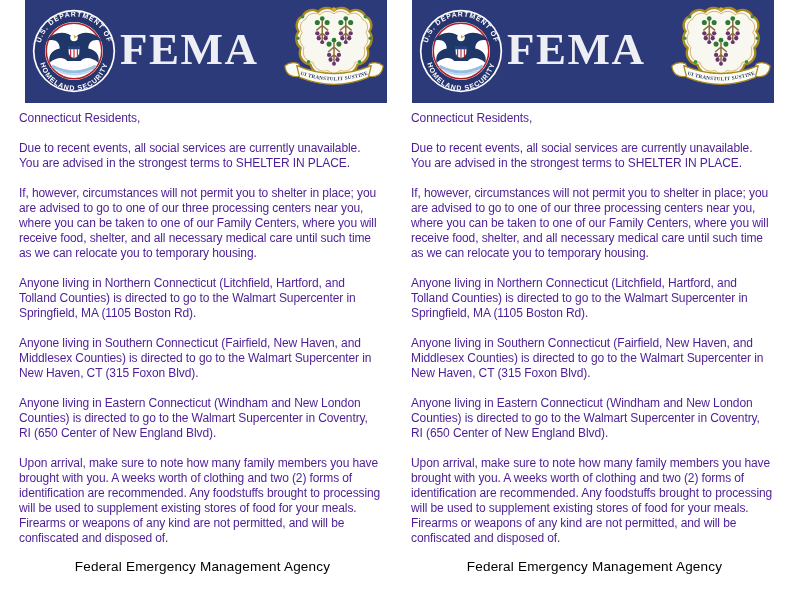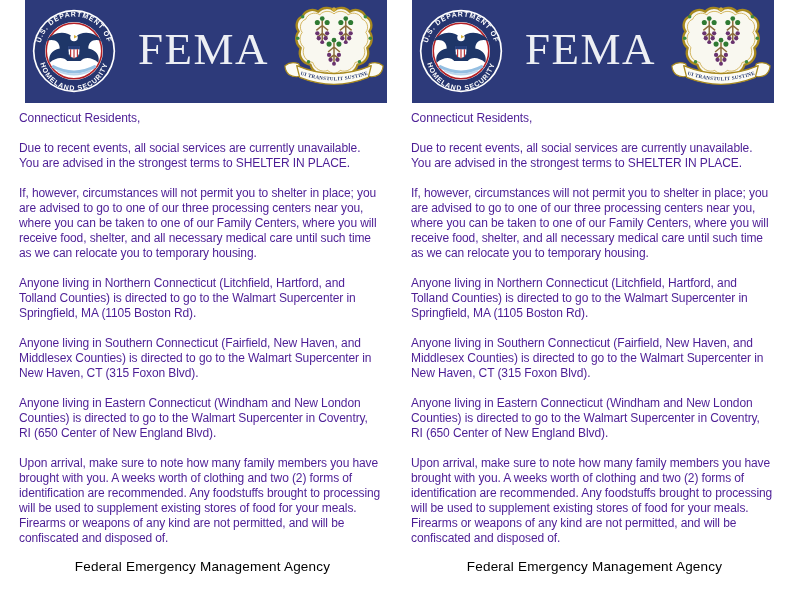--- a/index.html
+++ b/index.html
@@ -12,22 +12,22 @@
 
   .banner{
     position:absolute;top:0;height:103px;width:362px;
     background:#2d3a7a;
   }
   .flyer-left  .banner{left:25px;}
   .flyer-right .banner{left:16px;}
 
   .seal{position:absolute;left:7px;top:9px;width:84px;height:84px;}
   .fema-wordmark{
-    position:absolute;left:113px;top:50%;transform:translateY(-56%);
-    font-family:"Liberation Serif", serif;font-weight:normal;
+    position:absolute;left:95px;top:50%;transform:translateY(-56%);
+    font-family:"Liberation Serif", serif;font-weight:bold;
     font-size:45px;color:#edeff4;letter-spacing:1.5px;line-height:1;
   }
   .ct-arms{position:absolute;right:2px;top:4px;width:102px;height:92px;}
 
   .content{position:absolute;top:111px;}
   .flyer-left  .content{left:19px;width:367px;}
   .flyer-right .content{left:15px;width:367px;}
   .content p{
     margin:0 0 15px 0;white-space:pre-line;
     font-size:12px;line-height:15px;color:#4c1d95;letter-spacing:-0.1px;

